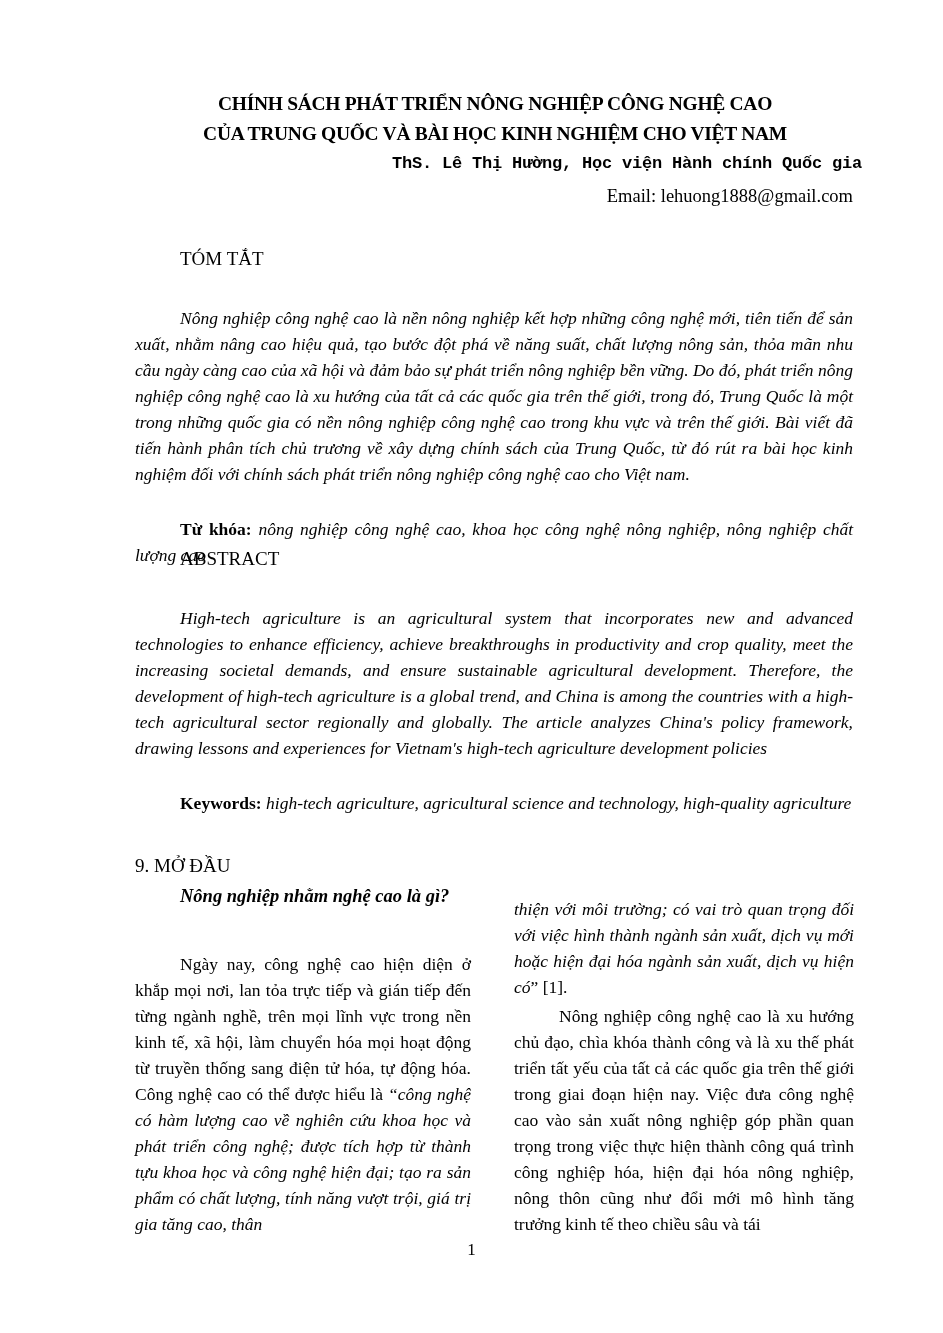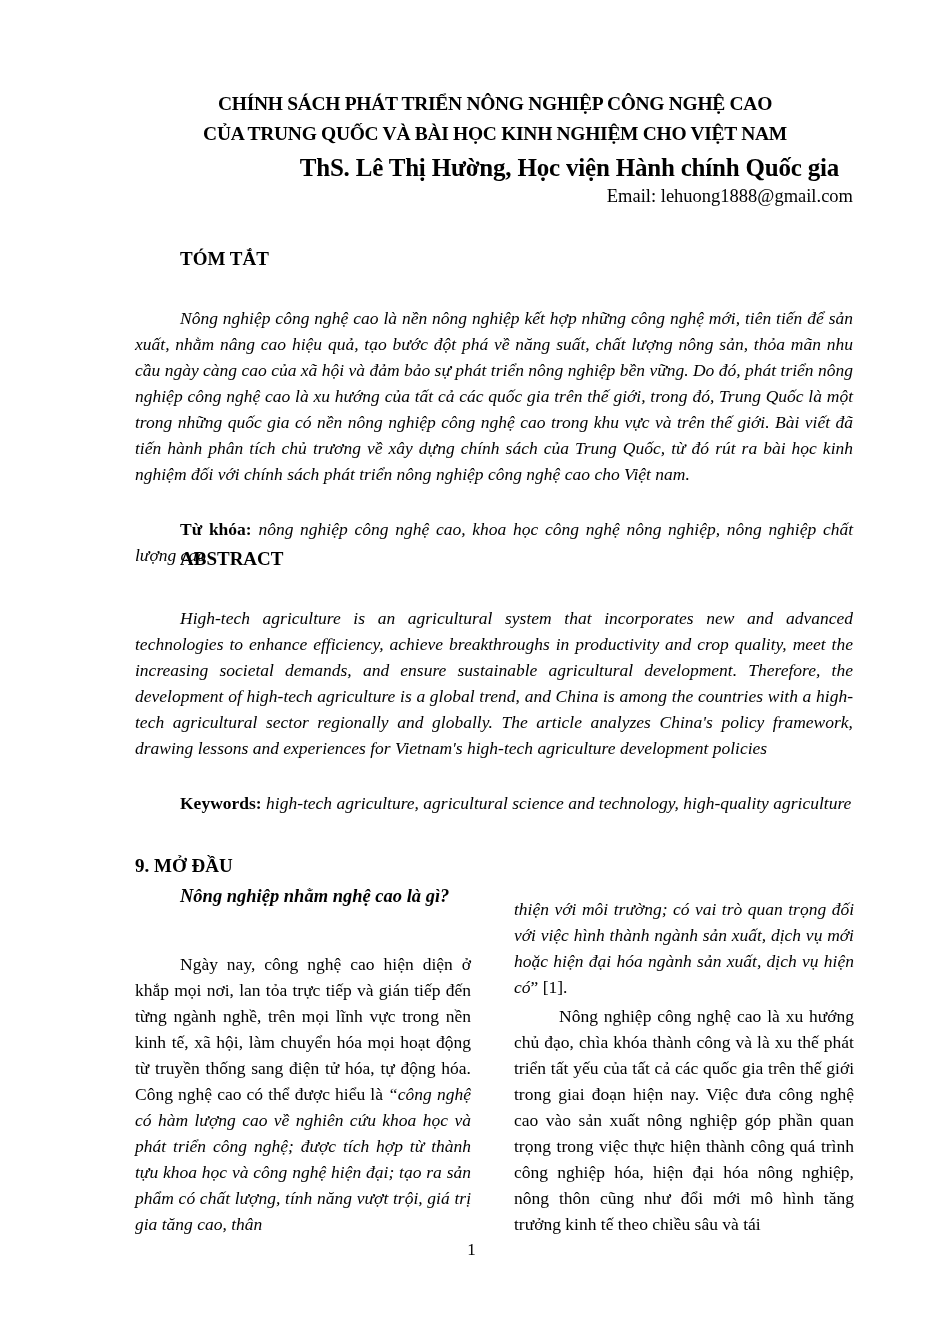--- a/index.html
+++ b/index.html
@@ -3,23 +3,23 @@
 <meta charset="utf-8">
 <style>
   html, body { margin: 0; padding: 0; background: #ffffff; }
   body { width: 943px; height: 1333px; position: relative; overflow: hidden;
          font-family: "Liberation Serif", "DejaVu Serif", serif; color: #000; }
   .page { position: absolute; left: 0; top: 0; width: 943px; height: 1333px; background: #fff; }
   .title { position: absolute; left: 130px; width: 730px; text-align: center;
            font-weight: bold; font-size: 19.5px; letter-spacing: -0.3px; }
   .t1 { top: 93px; }
   .t2 { top: 123px; }
-  .author { position: absolute; right: 104px; top: 154px; font-weight: bold; font-size: 25px; letter-spacing: -0.2px; }
+  .author { position: absolute; right: 81px; top: 154px; font-weight: bold; font-size: 17px; letter-spacing: -0.2px; font-family: Liberation Mono, monospace; }
   .email { position: absolute; right: 90px; top: 186px; font-size: 18.5px; }
-  .heading { position: absolute; font-weight: bold; font-size: 19px; }
+  .heading { position: absolute; font-weight: normal; font-size: 19px; }
   .h-tomtat { left: 180px; top: 248px; }
   .h-abstract { left: 180px; top: 548px; }
   .h-modau { left: 135px; top: 855px; }
   .para { position: absolute; font-size: 17.5px; line-height: 26px; text-align: justify; margin-top: 24px; }
   .para.italic { font-style: italic; }
   .abs-vi { left: 135px; top: 281px; width: 718px; text-indent: 45px; }
   .kw-vi { left: 135px; top: 492px; width: 718px; text-indent: 45px; }
   .abs-en { left: 135px; top: 581px; width: 718px; text-indent: 45px; }
   .kw-en { left: 135px; top: 766px; width: 718px; text-indent: 45px; }
   .kw-label { font-weight: bold; font-style: normal; }

